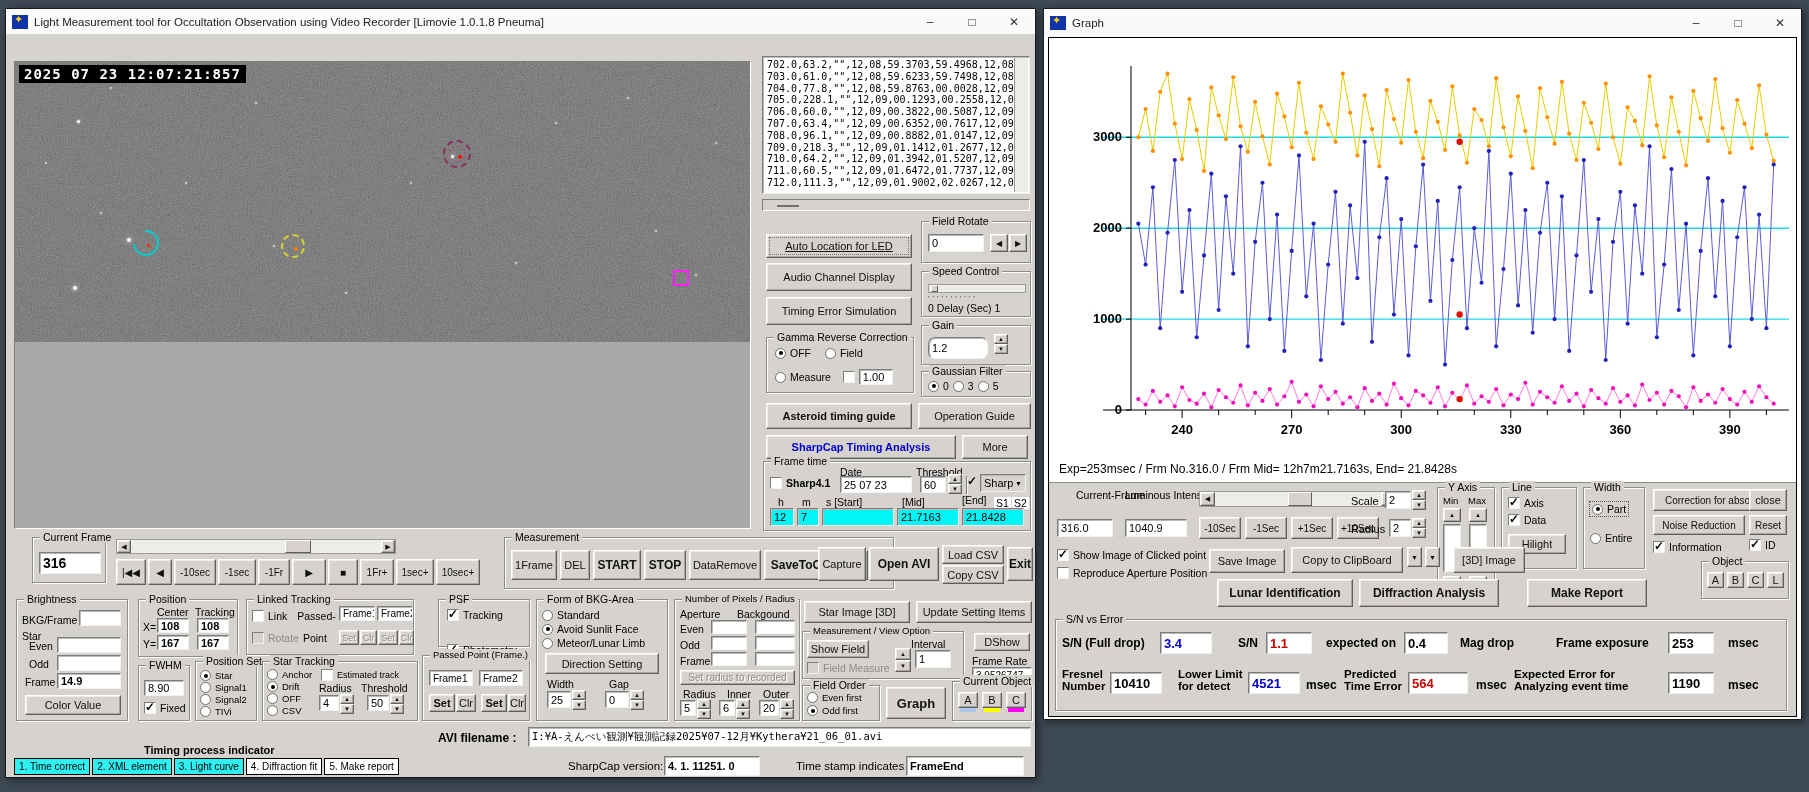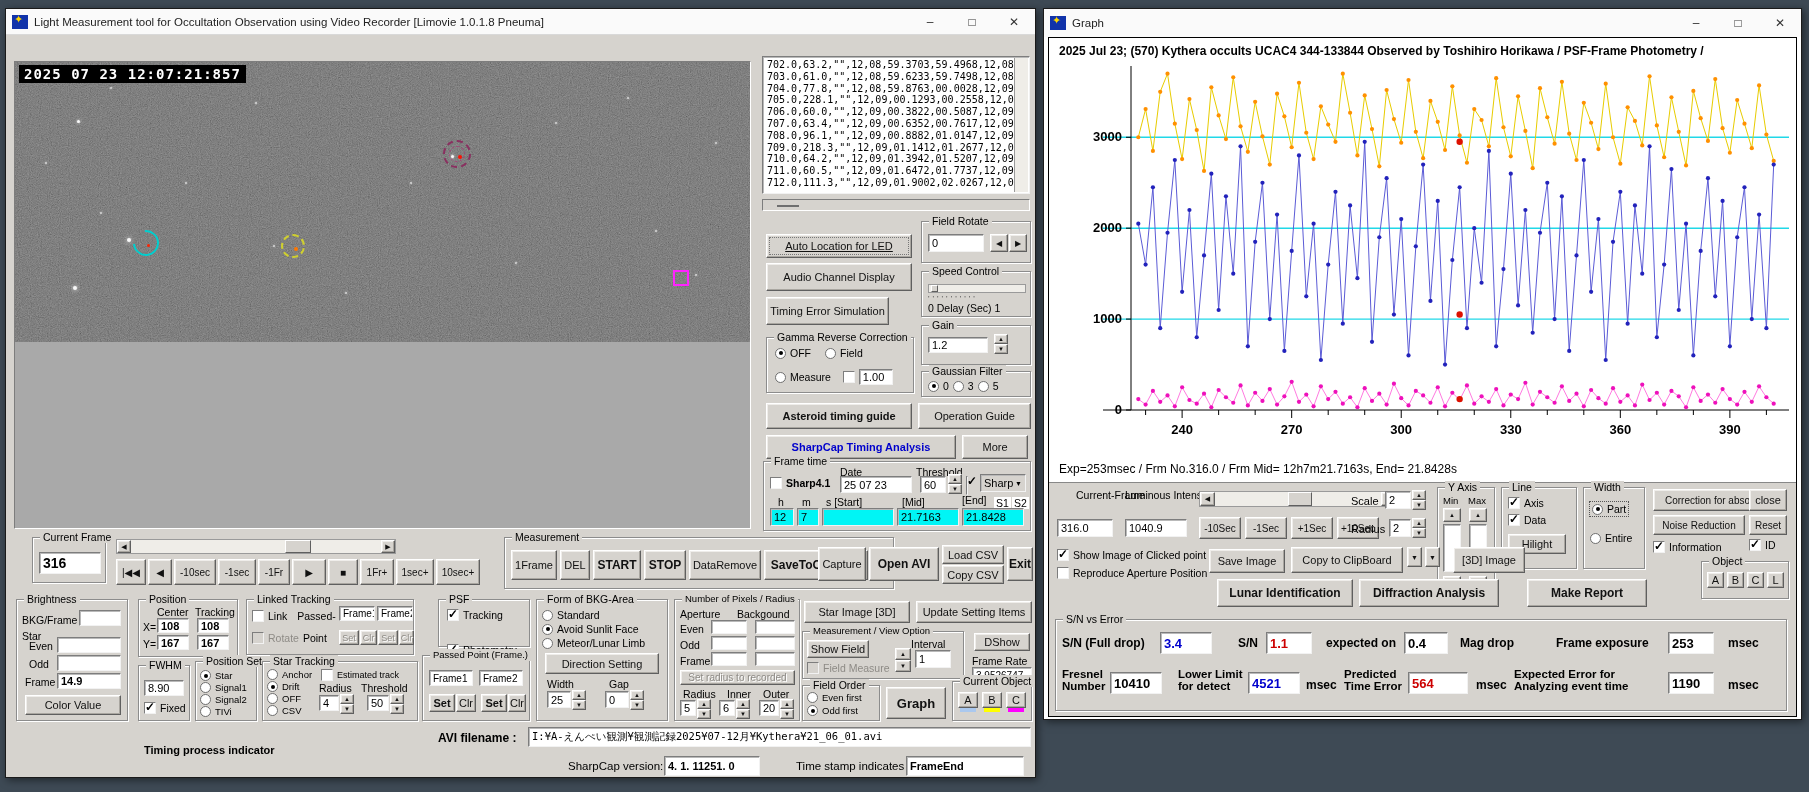--- a/index.html
+++ b/index.html
@@ -106,21 +106,21 @@
   <div class="abs sunk" style="left:756px;top:190px;width:268px;height:12px;background:#d6d3ce;">
     <div class="abs" style="left:14px;top:5px;width:22px;height:2px;background:#6f6f6f;"></div>
   </div>
 
   <div class="abs btn" style="left:760px;top:225px;width:146px;height:24px;outline:1px dotted #777;outline-offset:-4px;">
     <span style="text-decoration:underline;">Auto Location for LED</span>
   </div>
   <div class="abs btn" style="left:760px;top:254px;width:146px;height:28px;">
     <span>Audio Channel Display</span>
   </div>
-  <div class="abs btn" style="left:760px;top:288px;width:123px;height:28px;">
+  <div class="abs btn" style="left:760px;top:288px;width:146px;height:28px;">
     <span>Timing Error Simulation</span>
   </div>
   <div class="grp" style="left:760px;top:328px;width:148px;height:56px;">
     <span class="leg">Gamma Reverse Correction</span>
     <span class="row" style="left:8px;top:9px;">
         <span class="rb on"></span>
         <span class="lab">OFF</span>
       <span class="rb" style="margin-left:10px;"></span>
         <span class="lab">Field</span>
       </span>
@@ -141,21 +141,21 @@
   <div class="grp" style="left:915px;top:262px;width:110px;height:46px;">
     <span class="leg">Speed Control</span>
     <div class="abs sb-track" style="left:6px;top:12px;width:98px;height:9px;">
       <div class="sb-thumb" style="left:2px;width:7px;"></div>
     </div>
     <div class="abs lab" style="left:6px;top:22px;font-size:8px;letter-spacing:3px;color:#444;">'''''''''''</div>
     <span class="abs lab" style="left:6px;top:30px;">0   Delay (Sec) 1</span>
   </div>
   <div class="grp" style="left:915px;top:316px;width:110px;height:40px;">
     <span class="leg">Gain</span>
-    <span class="fld" style="position:absolute;left:6px;top:11px;width:60px;height:16px;">1.2</span>
+    <span class="fld" style="position:absolute;left:6px;top:11px;width:60px;height:22px;border-radius:7px;">1.2</span>
     <span class="spin abs" style="left:72px;top:8px;">
         <span class="btn">▲</span>
         <span class="btn">▼</span>
       </span>
   </div>
   <div class="grp" style="left:915px;top:362px;width:110px;height:26px;">
     <span class="leg">Gaussian Filter</span>
     <span class="row" style="left:6px;top:8px;">
       <span class="rb on"></span>
         <span class="lab">0</span>
@@ -534,38 +534,44 @@
       </span>
     <span class="btn abs" style="left:53px;top:10px;width:20px;height:16px;">
         <span>C</span>
         <span class="colorbar" id="bar-c" style="background: rgb(255, 0, 255);"></span>
       </span>
   </div>
 
   <span class="abs lab bold" style="left:432px;top:722px;font-size:12px;">AVI filename :</span>
   <span class="fld abs mono" style="left:522px;top:718px;width:503px;height:20px;font-size:10.5px;">I:¥A-えんぺい観測¥観測記録2025¥07-12月¥Kythera¥21_06_01.avi</span>
   <span class="abs lab bold" style="left:138px;top:735px;font-size:11px;">Timing process indicator</span>
+  <div class="abs steps" id="timing-steps" style="left:8px;top:749px;">
+      <div class="step cy">1. Time correct</div>
+      <div class="step cy">2. XML element</div>
+      <div class="step cy">3. Light curve</div>
+      <div class="step">4. Diffraction fit</div>
+      <div class="step">5. Make report</div>
+    </div>
   <span class="abs lab" style="left:562px;top:751px;font-size:11.5px;">SharpCap version:</span>
   <span class="fld abs bold" style="left:658px;top:747px;width:96px;height:20px;">4. 1. 11251. 0</span>
   <span class="abs lab" style="left:790px;top:751px;font-size:11.5px;">Time stamp indicates</span>
   <span class="fld abs bold" style="left:900px;top:747px;width:118px;height:20px;">FrameEnd</span>
 </div>
 
 <div class="win" style="left:1043px;top:8px;width:759px;height:712px;background:#fff;">
   <div class="tb" style="height:28px;border-bottom:none;">
     <span class="appicon"></span>
     <span class="ttl">Graph</span>
     <span class="capbtns">
       <span class="capbtn">–</span>
       <span class="capbtn">□</span>
       <span class="capbtn">✕</span>
     </span>
   </div>
   <div class="abs" style="left:4px;top:28px;width:749px;height:680px;border:1px solid #000;background:#fff;">
-    <div class="abs lab bold" style="left:10px;top:6px;font-size:12px;">2025 Jul 23; (570) Kythera occults UCAC4 344-133844 Observed by Toshihiro Horikawa / PSF-Frame Photometry /</div>
     <svg id="chart" class="abs" style="left:2px;top:20px;" width="744" height="400" viewBox="0 0 744 400">
         <line x1="52" x2="738" y1="261.0909090909091" y2="261.0909090909091" stroke="#20d8e8" stroke-width="1.4"></line>
         <line x1="52" x2="738" y1="170.1818181818182" y2="170.1818181818182" stroke="#20d8e8" stroke-width="1.4"></line>
         <line x1="52" x2="738" y1="79.27272727272725" y2="79.27272727272725" stroke="#20d8e8" stroke-width="1.4"></line>
         <line x1="80" x2="80" y1="8" y2="352" stroke="#000"></line>
         <line x1="52" x2="738" y1="352" y2="352" stroke="#000"></line>
         <line x1="75" x2="80" y1="352" y2="352" stroke="#000"></line>
         <text x="71" y="356" text-anchor="end" font-size="13" font-weight="bold" font-family="Liberation Sans">0</text>
         <line x1="75" x2="80" y1="261.0909090909091" y2="261.0909090909091" stroke="#000"></line>
         <text x="71" y="265.0909090909091" text-anchor="end" font-size="13" font-weight="bold" font-family="Liberation Sans">1000</text>

